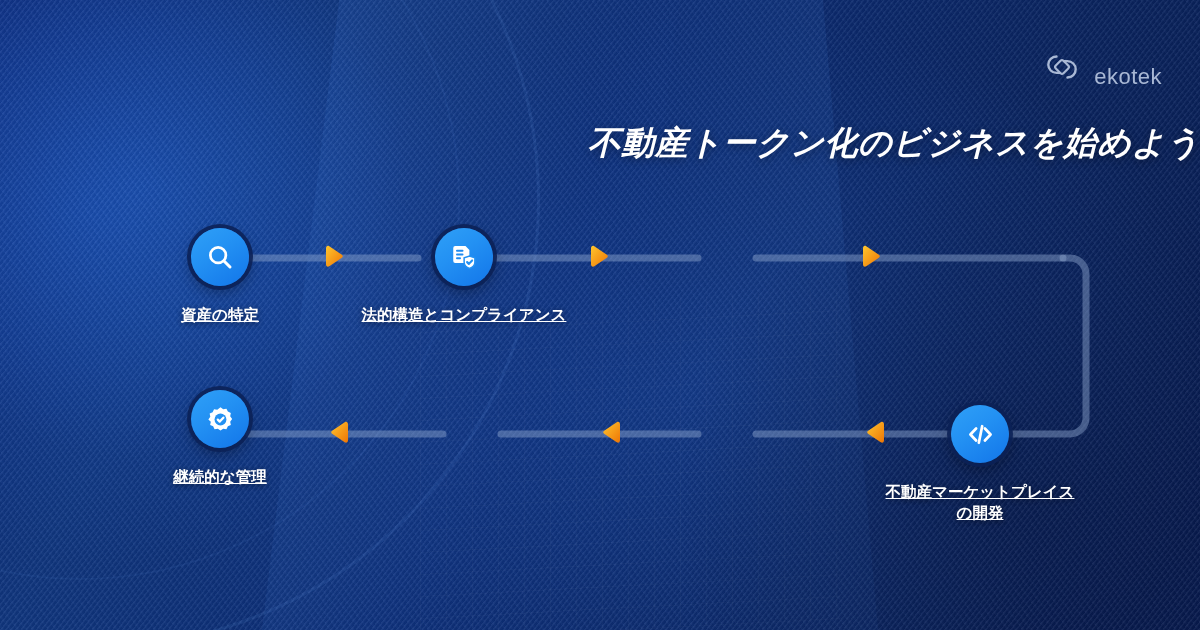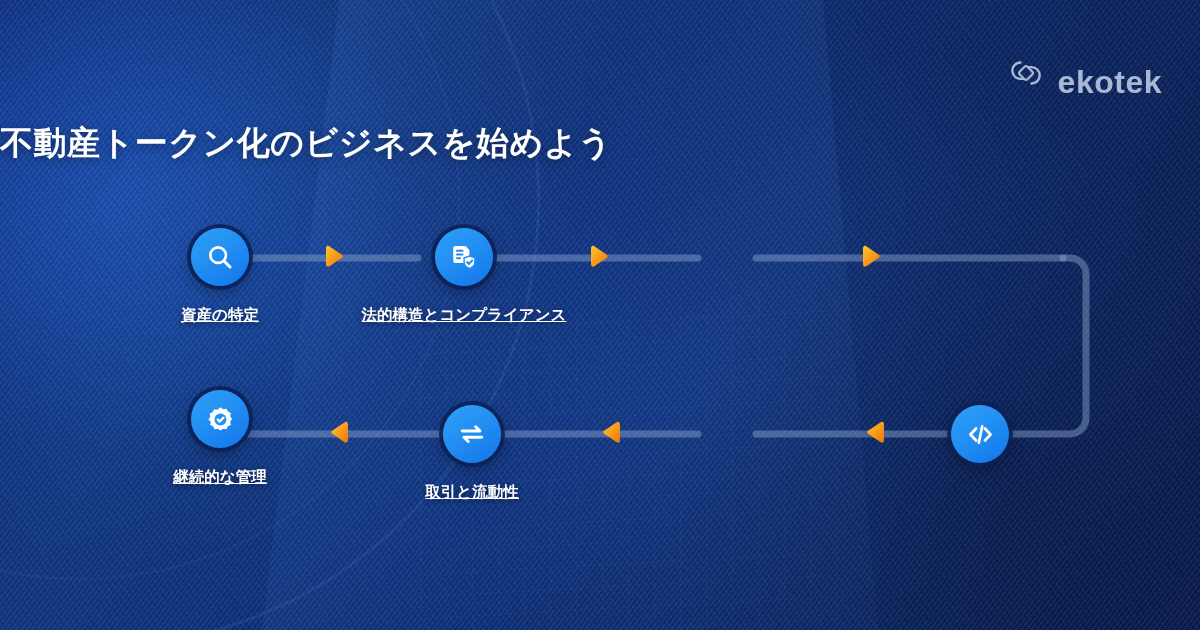--- a/index.html
+++ b/index.html
@@ -92,35 +92,36 @@
 
   
   .logo {
     position:absolute; right:38px; top:44px;
     display:flex; align-items:center; gap:12px;
     opacity:0.80;
   }
   .logo-mark { width:40px; height:40px; display:block; }
   .logo-text {
     color:#cfdcf2;
-    font-size:32px;
+    font-size:22px;
     letter-spacing:0.5px;
-    font-weight:700;
+    font-weight:400;
     margin-top:20px;
   }
 
   
   .title {
     position:absolute; left:0; right:0; top:121px;
-    text-align:left;
+    text-align:right;
     color:#ffffff;
     font-size:33px;
     font-weight:bold;
     letter-spacing:0.5px;
     text-shadow:0 2px 10px rgba(0,0,0,0.38);
+    font-style:italic;
   }
 
   
   .flow { position:absolute; inset:0; }
 
   .connector-svg {
     position:absolute; left:0; top:0;
     width:1200px; height:630px;
     pointer-events:none;
   }
@@ -230,32 +231,25 @@
 
 
     <div class="node wide" style="left:980px; top:405px;">
       <div class="node-circle">
         <svg width="31" height="31" viewBox="0 0 24 24" fill="none">
           <path d="M8.6 7.4L4.2 12l4.4 4.6" stroke="#fff" stroke-width="2.1" stroke-linecap="round" stroke-linejoin="round"></path>
           <path d="M15.4 7.4L19.8 12l-4.4 4.6" stroke="#fff" stroke-width="2.1" stroke-linecap="round" stroke-linejoin="round"></path>
           <path d="M13.3 5.6l-2.6 12.8" stroke="#fff" stroke-width="2.1" stroke-linecap="round"></path>
         </svg>
       </div>
-    </div>
-
-
-    <div class="node" style="left:472px; top:405px;">
-      <div class="node-circle">
-        <svg width="30" height="30" viewBox="0 0 24 24" fill="none">
-          <path d="M4.2 9.6h14.2l-3.4-3.4" stroke="#fff" stroke-width="2.3" stroke-linecap="round" stroke-linejoin="round" fill="none"></path>
-          <path d="M19.8 14.6H5.6l3.4 3.4" stroke="#fff" stroke-width="2.3" stroke-linecap="round" stroke-linejoin="round" fill="none"></path>
-        </svg>
-      </div>
-      <div class="node-label">取引と流動性</div>
-    </div>
+      <div class="node-label">不動産マーケットプレイス
+の開発</div>
+    </div>
+
+
 
     <div class="node" style="left:220px; top:390px;">
       <div class="node-circle">
         <svg width="31" height="31" viewBox="0 0 24 24" fill="none">
           <path d="M12 2.6l2.1 1.5 2.5-.5 1.1 2.3 2.3 1.1-.5 2.5 1.5 2.1-1.5 2.1.5 2.5-2.3 1.1-1.1 2.3-2.5-.5-2.1 1.5-2.1-1.5-2.5.5-1.1-2.3-2.3-1.1.5-2.5L2.6 12l1.5-2.1-.5-2.5 2.3-1.1 1.1-2.3 2.5.5z" fill="#fff"></path>
           <circle cx="12" cy="12" r="4.6" fill="#2391f3"></circle>
           <path d="M9.9 12.1l1.5 1.5 2.8-3" stroke="#fff" stroke-width="1.8" stroke-linecap="round" stroke-linejoin="round" fill="none"></path>
         </svg>
       </div>
       <div class="node-label">継続的な管理</div>

